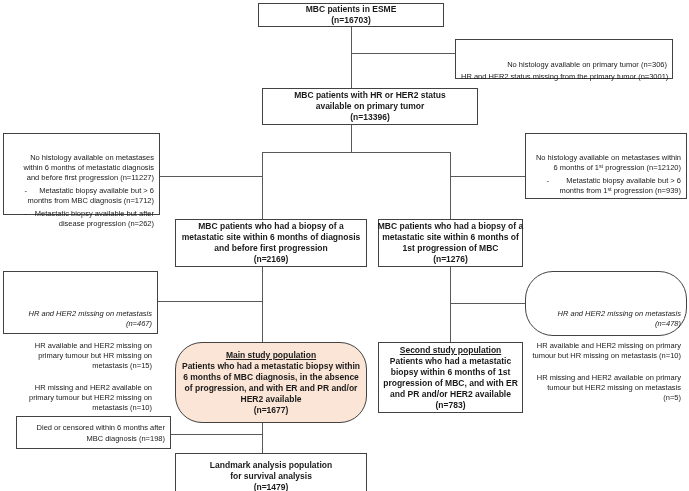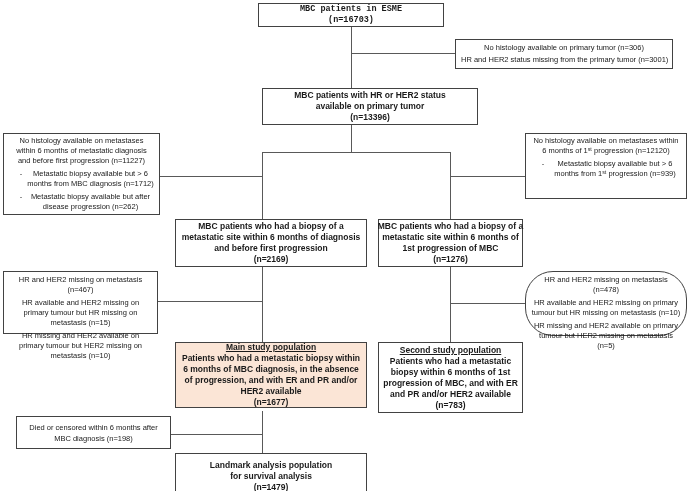--- a/index.html
+++ b/index.html
@@ -12,28 +12,28 @@
     position:absolute; box-sizing:border-box;
     border:1px solid var(--box-border, #424242);
     background:var(--box-fill, #ffffff);
   }
   .flow {
     display:flex; flex-direction:column; justify-content:center; align-items:center;
     text-align:center; font-weight:bold; font-size:8.5px; line-height:11px;
   }
   .flow .ln { white-space:nowrap; }
   .excl {
-    font-size:7.5px; line-height:10px; text-align:center; padding:2px 5px;
+    font-size:7.5px; line-height:10px; text-align:right; padding:19px 5px;
   }
   .excl .intro { margin:0; }
   .bullet-row { display:flex; margin-top:3px; }
   .bullet-dash { flex:none; width:12px; padding-left:6px; }
   .bullet-text { flex:1; }
-  .item { margin-top:3px; }
-  .item:first-child { margin-top:1px; }
+  .item { margin-top:12px; }
+  .item:first-child { margin-top:18px;font-style:italic; }
   .title-underline { text-decoration:underline; }
   .highlight { background:var(--highlight-fill, #fbe5d6); }
   .conn { position:absolute; background:var(--connector, #595959); }
   .nowrap-lines .ln { white-space:nowrap; }
 </style>
 </head>
 <body>
 
 <div class="canvas">
 
@@ -45,21 +45,21 @@
   <div class="conn" style="left:450px; top:152px; width:1px; height:67px;"></div>
   <div class="conn" style="left:160px; top:176px; width:102px; height:1px;"></div>
   <div class="conn" style="left:451px; top:176px; width:74px; height:1px;"></div>
   <div class="conn" style="left:262px; top:267px; width:1px; height:75px;"></div>
   <div class="conn" style="left:450px; top:267px; width:1px; height:75px;"></div>
   <div class="conn" style="left:158px; top:301px; width:104px; height:1px;"></div>
   <div class="conn" style="left:451px; top:303px; width:74px; height:1px;"></div>
   <div class="conn" style="left:262px; top:411px; width:1px; height:42px;"></div>
   <div class="conn" style="left:158px; top:434px; width:104px; height:1px;"></div>
 
-  <div class="box flow" style="left:258px; top:3px; width:186px; height:24px;font-family:Liberation Mono, monospace;">
+  <div class="box flow" style="left:258px; top:3px; width:186px; height:24px;">
     <div class="ln">MBC patients in ESME</div>
     <div class="ln">(n=16703)</div>
   </div>
 
   <div class="box excl nowrap-lines" style="left:455px; top:39px; width:218px; height:30px; line-height:12px;">
     <div class="ln">No histology available on primary tumor (n=306)</div>
     <div class="ln">HR and HER2 status missing from the primary tumor (n=3001)</div>
   </div>
 
   <div class="box flow" style="left:262px; top:88px; width:216px; height:37px;">
@@ -107,21 +107,21 @@
     <div class="item">HR available and HER2 missing on primary tumour but HR missing on metastasis (n=15)</div>
     <div class="item">HR missing and HER2 available on primary tumour but HER2 missing on metastasis (n=10)</div>
   </div>
 
   <div class="box excl" style="left:525px; top:271px; width:162px; height:65px;border-radius:28px;">
     <div class="item">HR and HER2 missing on metastasis (n=478)</div>
     <div class="item">HR available and HER2 missing on primary tumour but HR missing on metastasis (n=10)</div>
     <div class="item">HR missing and HER2 available on primary tumour but HER2 missing on metastasis (n=5)</div>
   </div>
 
-  <div class="box flow highlight" style="left:175px; top:342px; width:192px; height:66px;">
+  <div class="box flow highlight" style="left:175px; top:342px; width:192px; height:81px;border-radius:27px;">
     <div class="ln title-underline">Main study population</div>
     <div class="ln">Patients who had a metastatic biopsy within</div>
     <div class="ln">6 months of MBC diagnosis, in the absence</div>
     <div class="ln">of progression, and with ER and PR and/or</div>
     <div class="ln">HER2 available</div>
     <div class="ln">(n=1677)</div>
   </div>
 
   <div class="box flow" style="left:378px; top:342px; width:145px; height:71px;">
     <div class="ln title-underline">Second study population</div>

